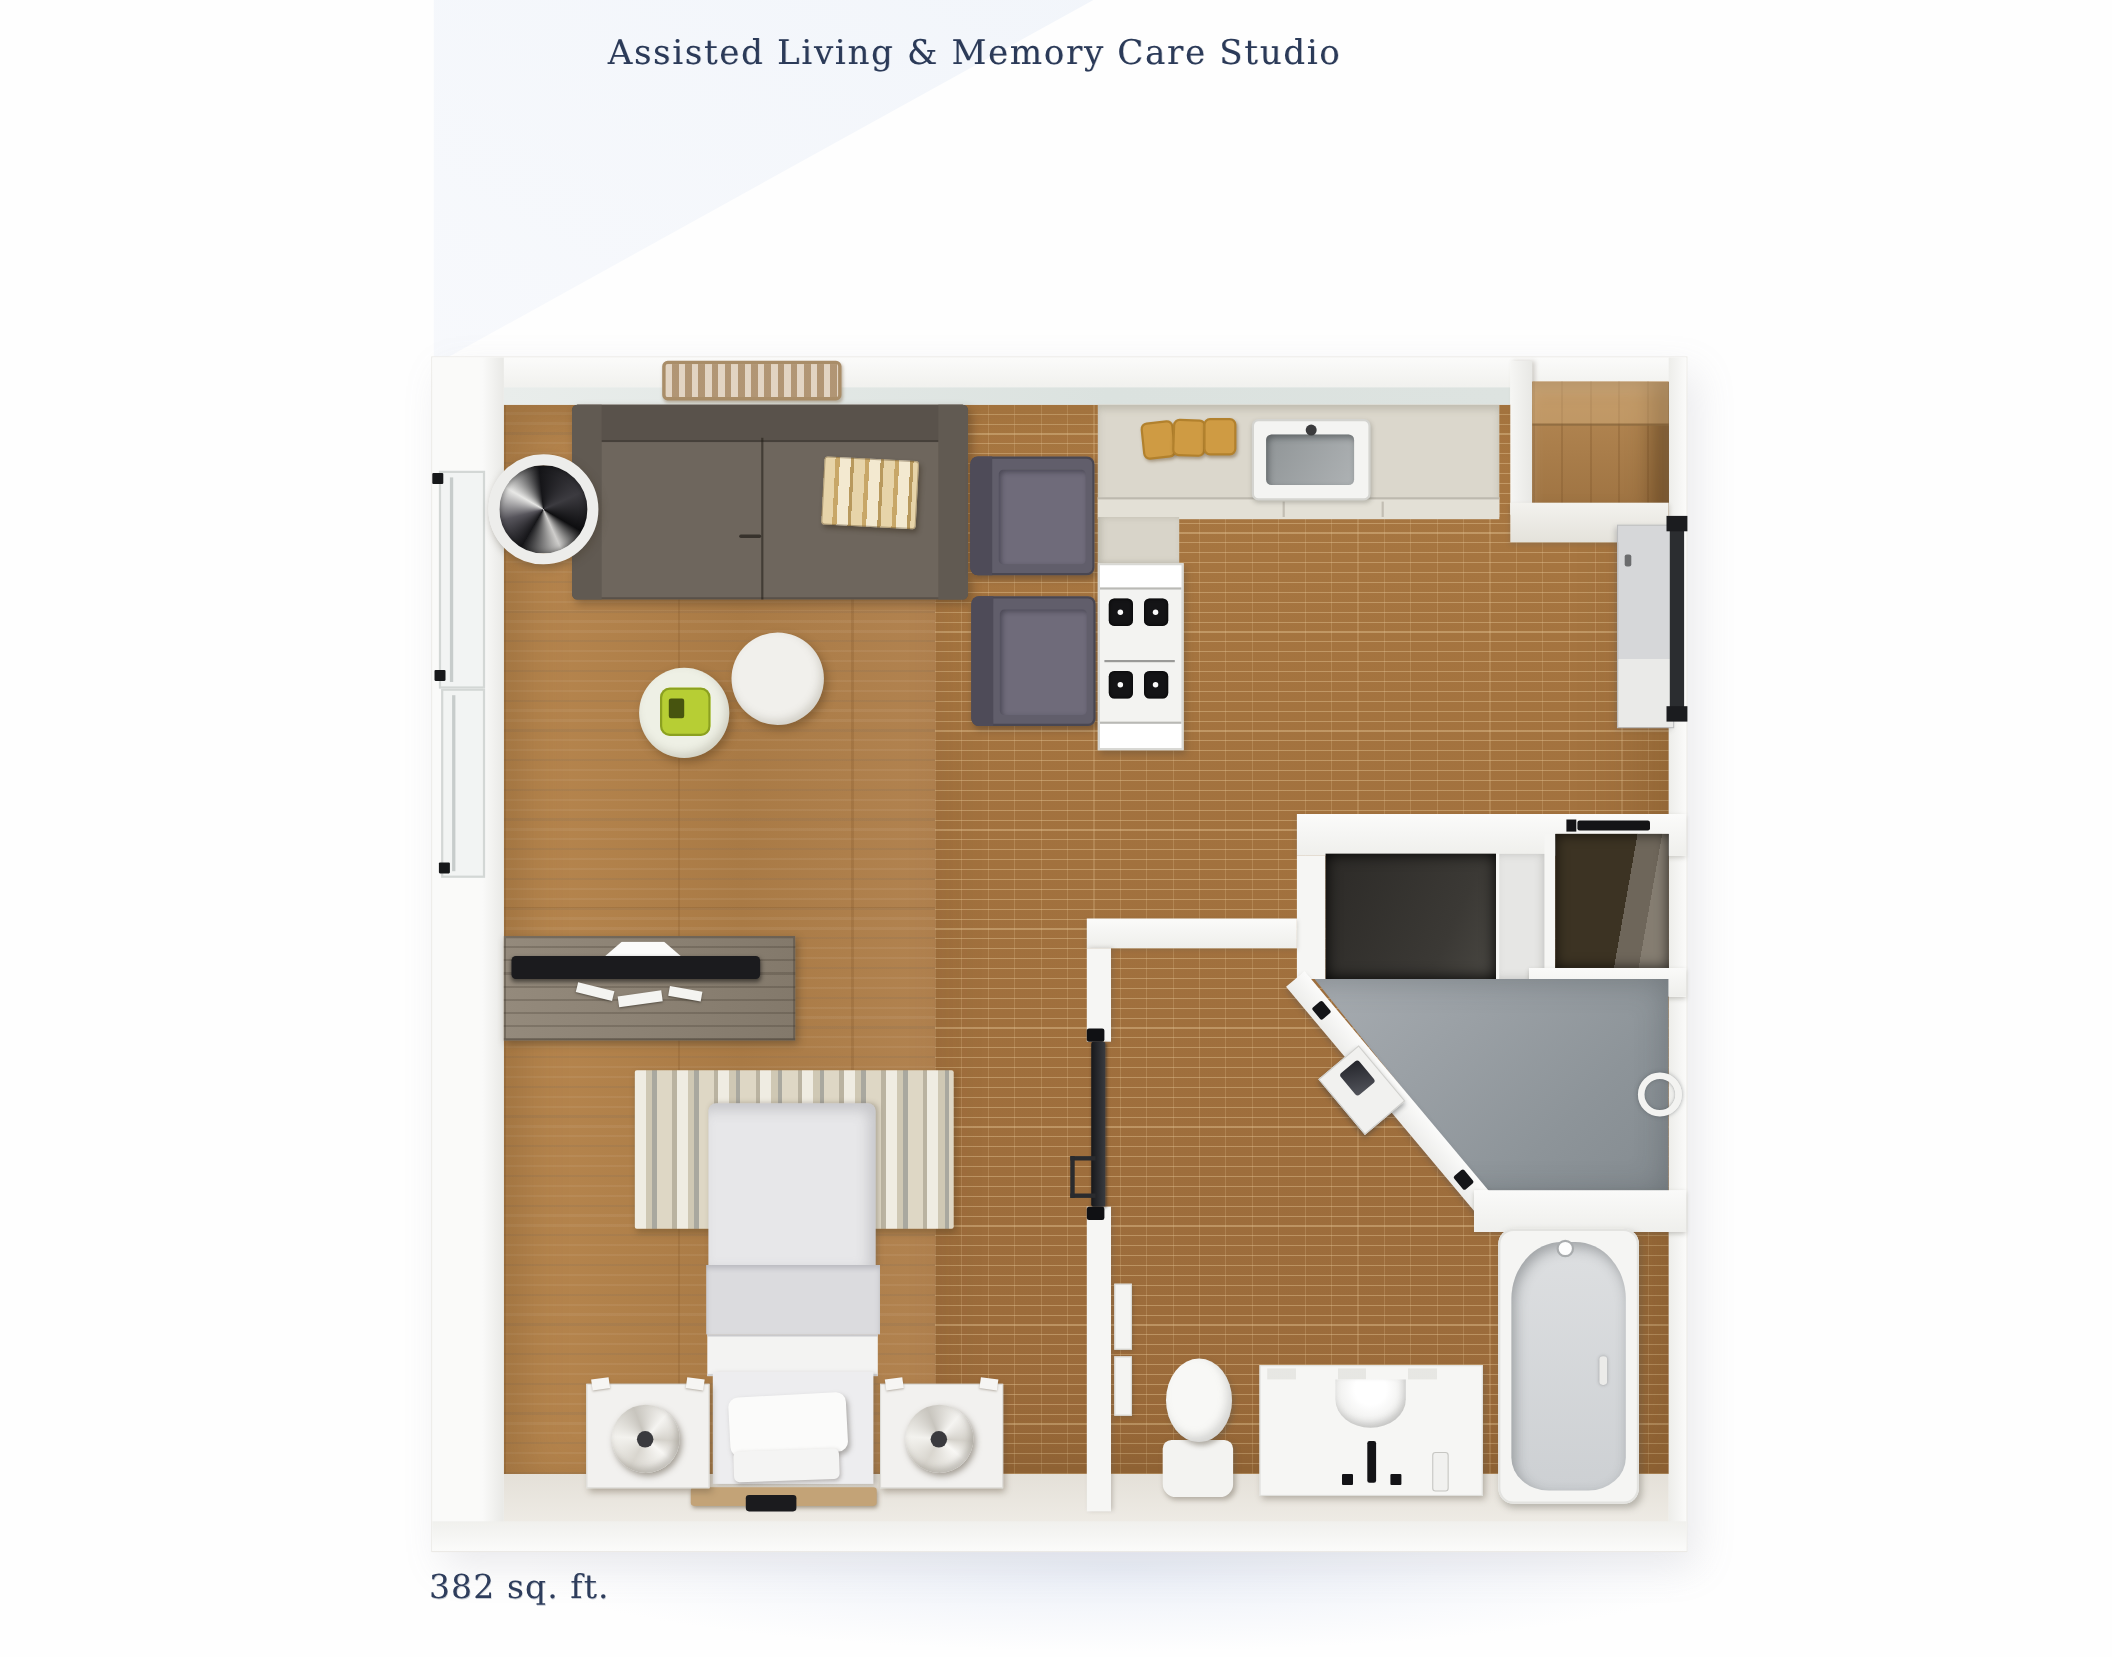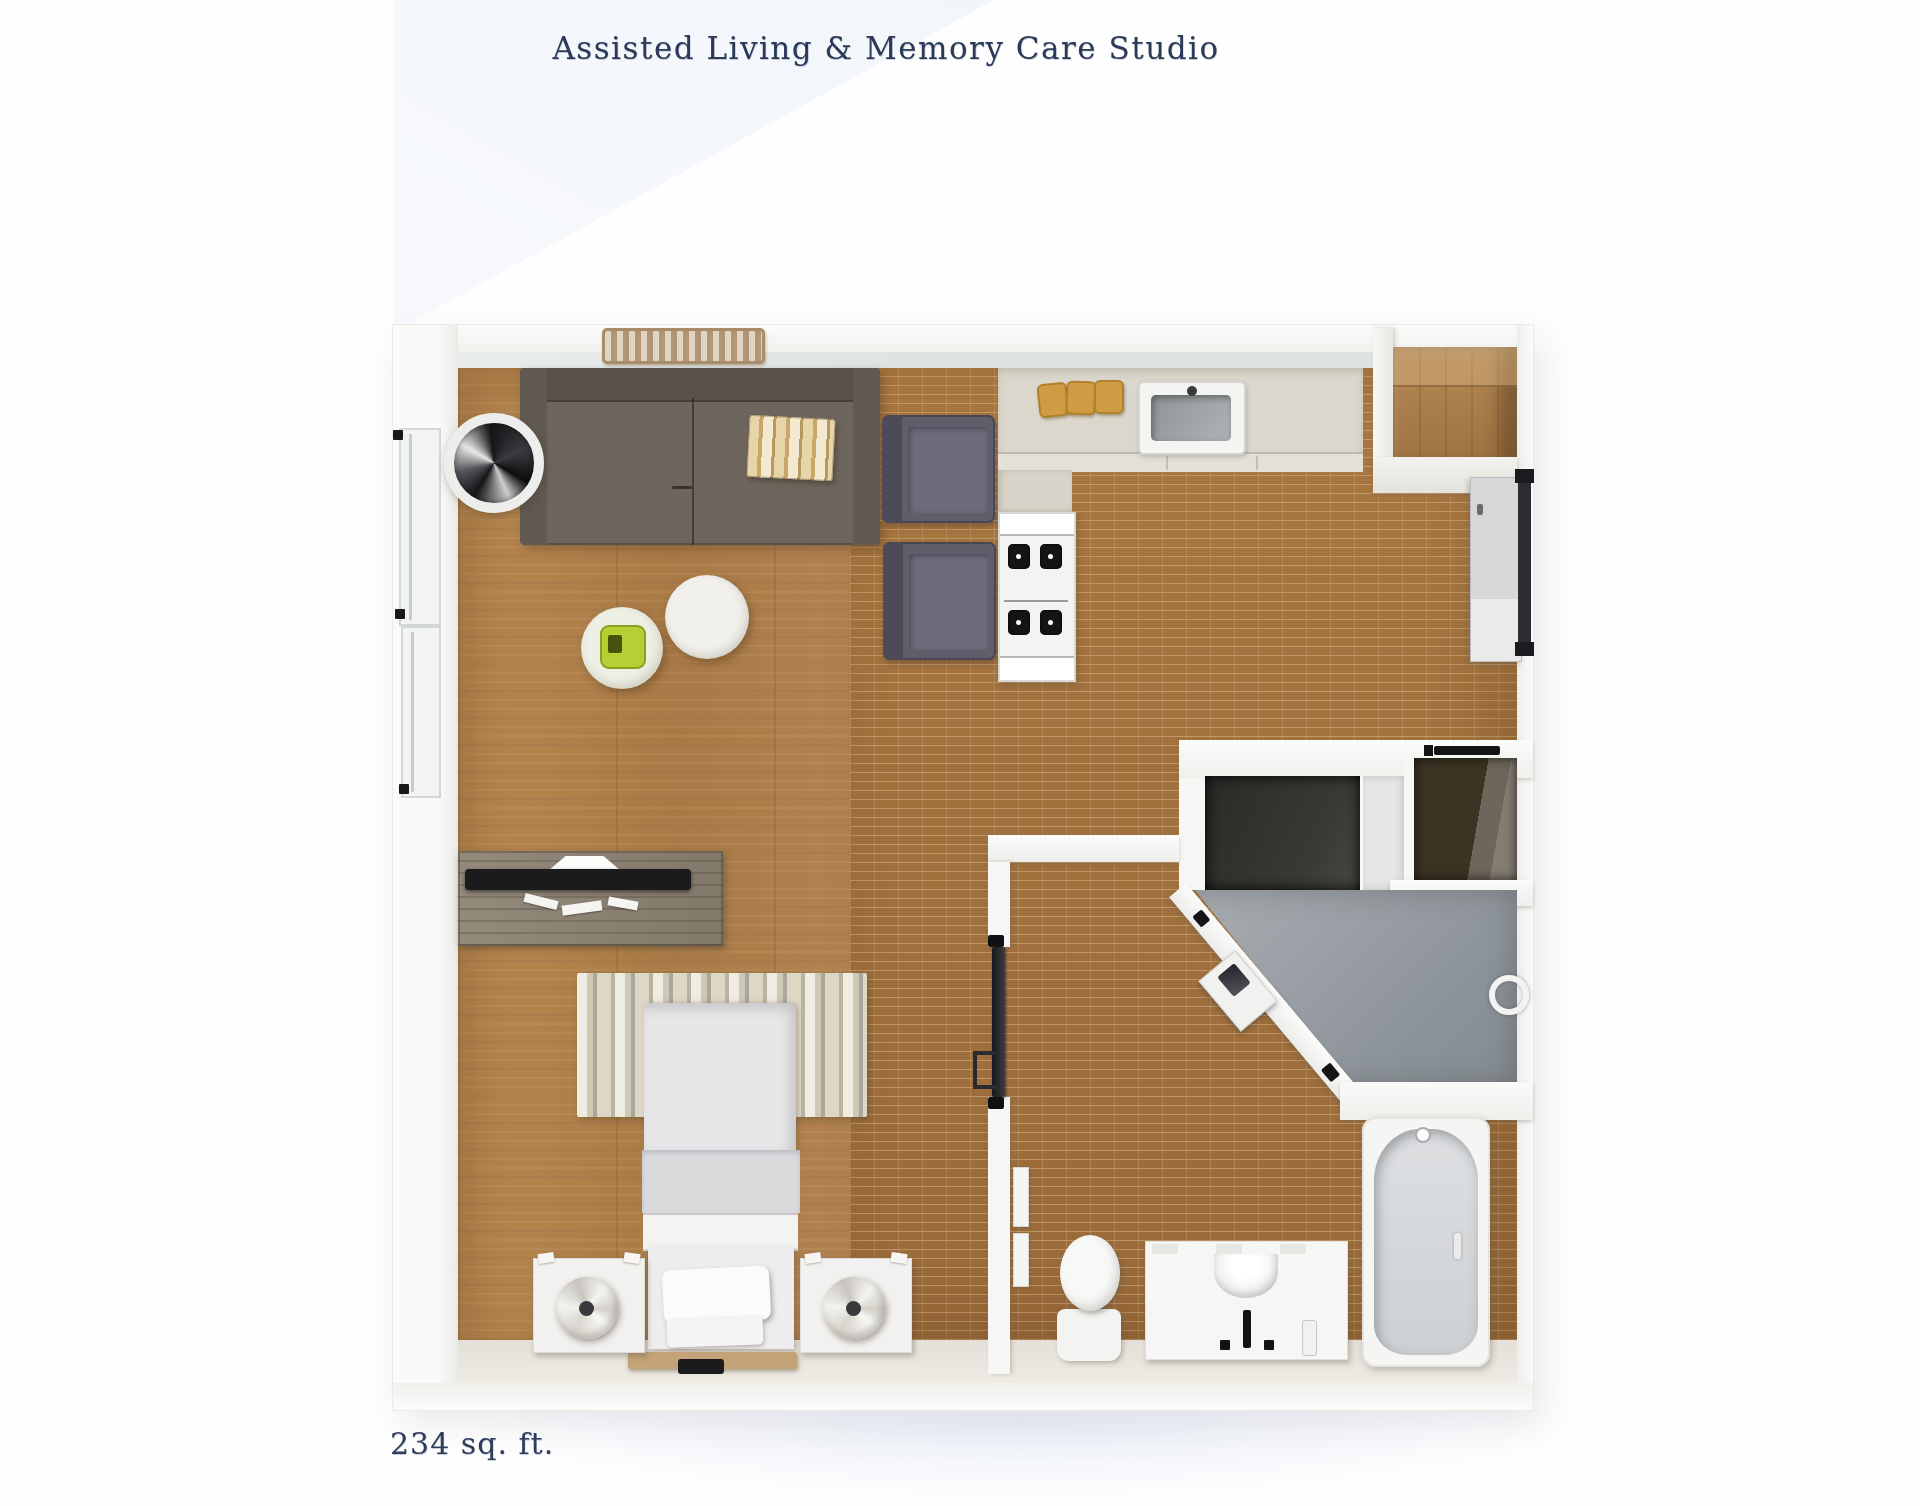--- a/index.html
+++ b/index.html
@@ -278,15 +278,15 @@
     <div class="abs bench-black"></div>
     <div class="abs nstand" style="left:140px;">
       <div class="abs lamp"></div>
     </div>
     <div class="abs nstand" style="left:407px;">
       <div class="abs lamp"></div>
     </div>
 
   </div>
 
-  <div class="abs arealabel">234 sq. ft.</div>
+  <div class="abs arealabel">382 sq. ft.</div>
 
 </div>
 
 </body></html>

